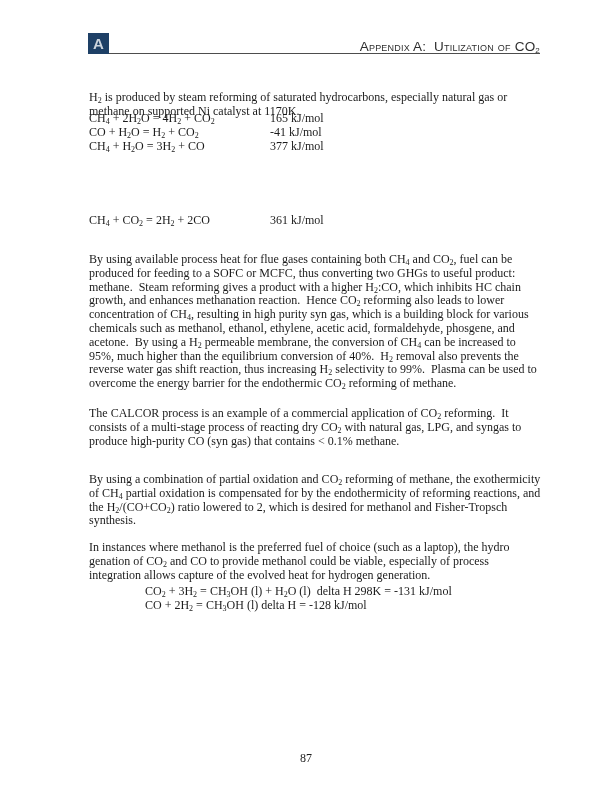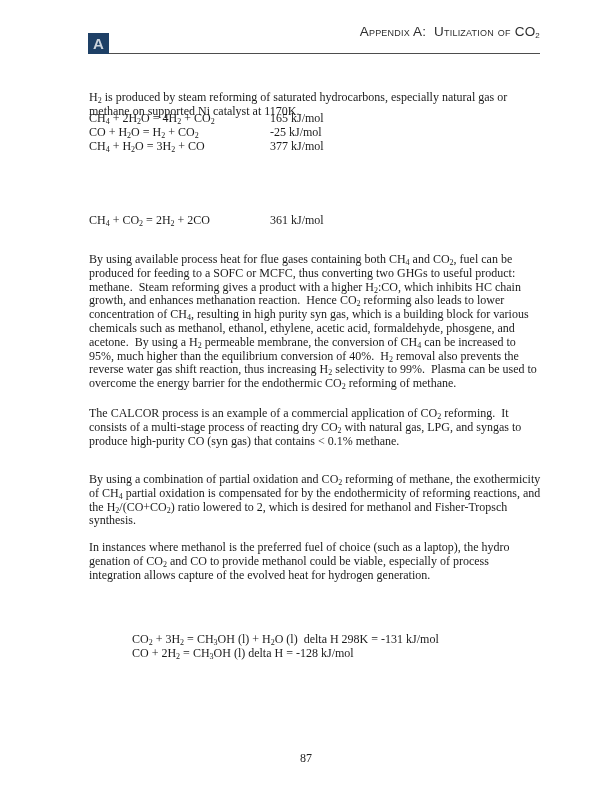--- a/index.html
+++ b/index.html
@@ -20,21 +20,21 @@
     background: #1e4066;
     color: #ccd4dd;
     font-family: "Liberation Sans", sans-serif;
     font-weight: bold;
     font-size: 15px;
     line-height: 21px;
     text-align: center;
   }
   .header-title {
     position: absolute;
-    left: 89px; top: 24px;
+    left: 89px; top: 39px;
     width: 451px;
     text-align: right;
     font-family: "Liberation Sans", sans-serif;
     font-variant: small-caps;
     font-size: 13.5px;
     letter-spacing: 0.2px;
     color: #2e2e2e;
     white-space: pre-wrap;
   }
   .header-rule {
@@ -49,21 +49,21 @@
     left: 89px;
     width: 452px;
     font-size: 12px;
     line-height: 13.8px;
     white-space: pre-wrap;
   }
   .eq-block { white-space: normal; }
   .eq-row { display: flex; }
   .eq-formula { width: 181px; white-space: pre-wrap; }
   .eq-energy { white-space: pre-wrap; }
-  .eq-indented { left: 132px; width: 413px; margin-top: 48px; }
+  .eq-indented { left: 145px; width: 413px; }
   sub {
     font-size: 8px;
     line-height: 0;
     position: relative;
     top: 2px;
     vertical-align: baseline;
   }
   .footer-pageno {
     position: absolute;
     left: 0; top: 743px;
@@ -84,21 +84,21 @@
 
   <p class="block" style="top:79px">H<sub>2</sub> is produced by steam reforming of saturated hydrocarbons, especially natural gas or methane on supported Ni catalyst at 1170K.</p>
 
   <div class="block eq-block" style="top:112px">
     <div class="eq-row">
       <span class="eq-formula">CH<sub>4</sub> + 2H<sub>2</sub>O = 4H<sub>2</sub> + CO<sub>2</sub></span>
       <span class="eq-energy">165 kJ/mol</span>
     </div>
     <div class="eq-row">
       <span class="eq-formula">CO + H<sub>2</sub>O = H<sub>2</sub> + CO<sub>2</sub></span>
-      <span class="eq-energy">-25 kJ/mol</span>
+      <span class="eq-energy">-41 kJ/mol</span>
     </div>
     <div class="eq-row">
       <span class="eq-formula">CH<sub>4</sub> + H<sub>2</sub>O = 3H<sub>2</sub> + CO</span>
       <span class="eq-energy">377 kJ/mol</span>
     </div>
   </div>
 
 
   <div class="block eq-block" style="top:214px">
     <div class="eq-row">

